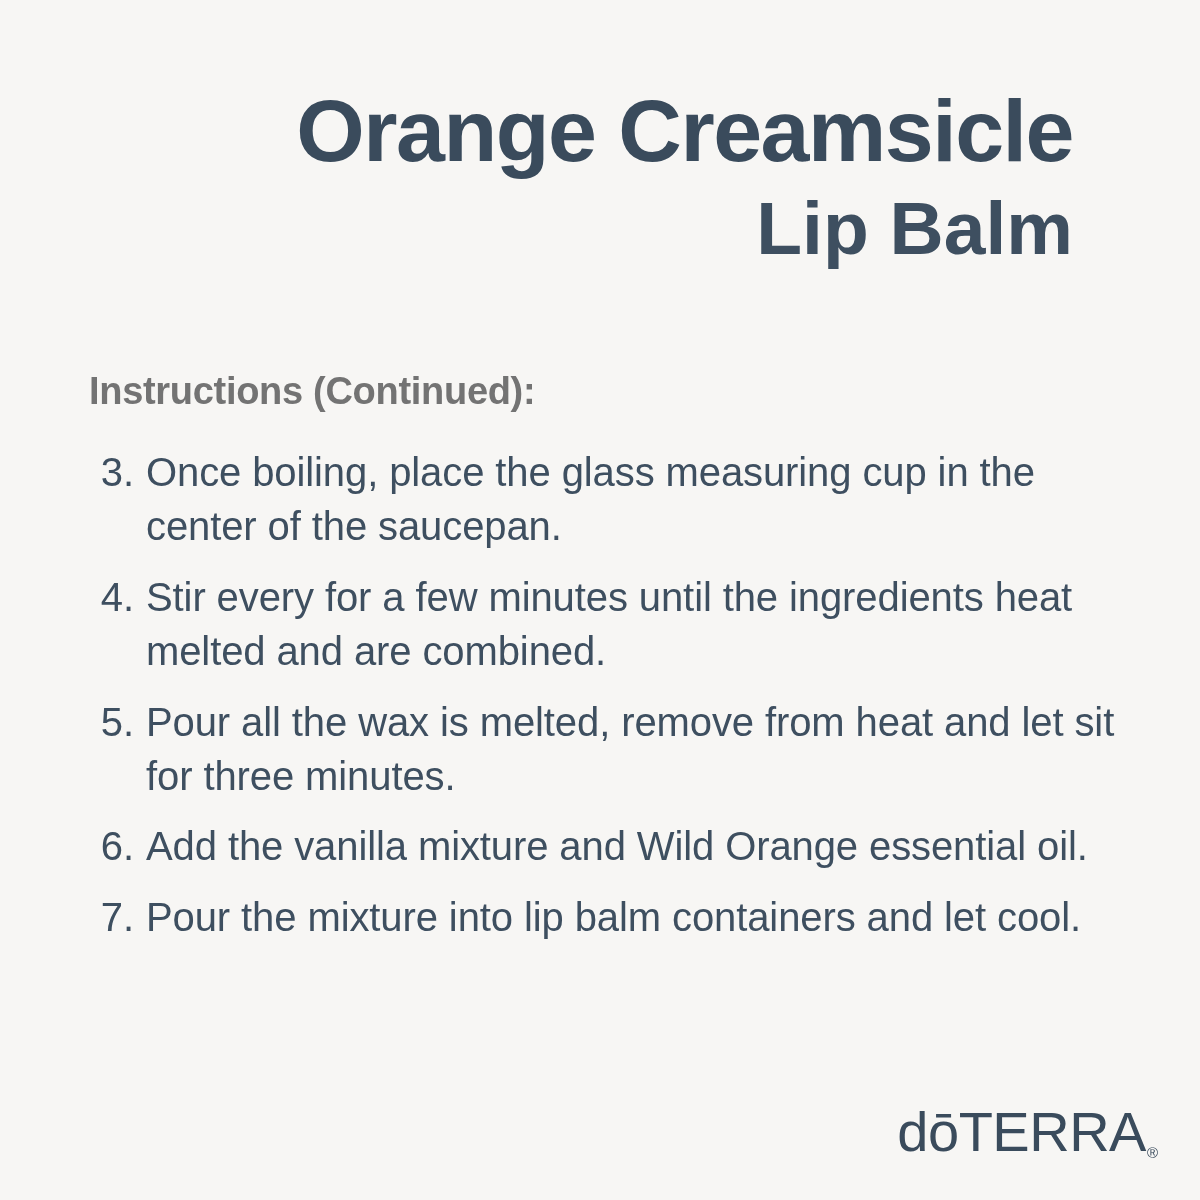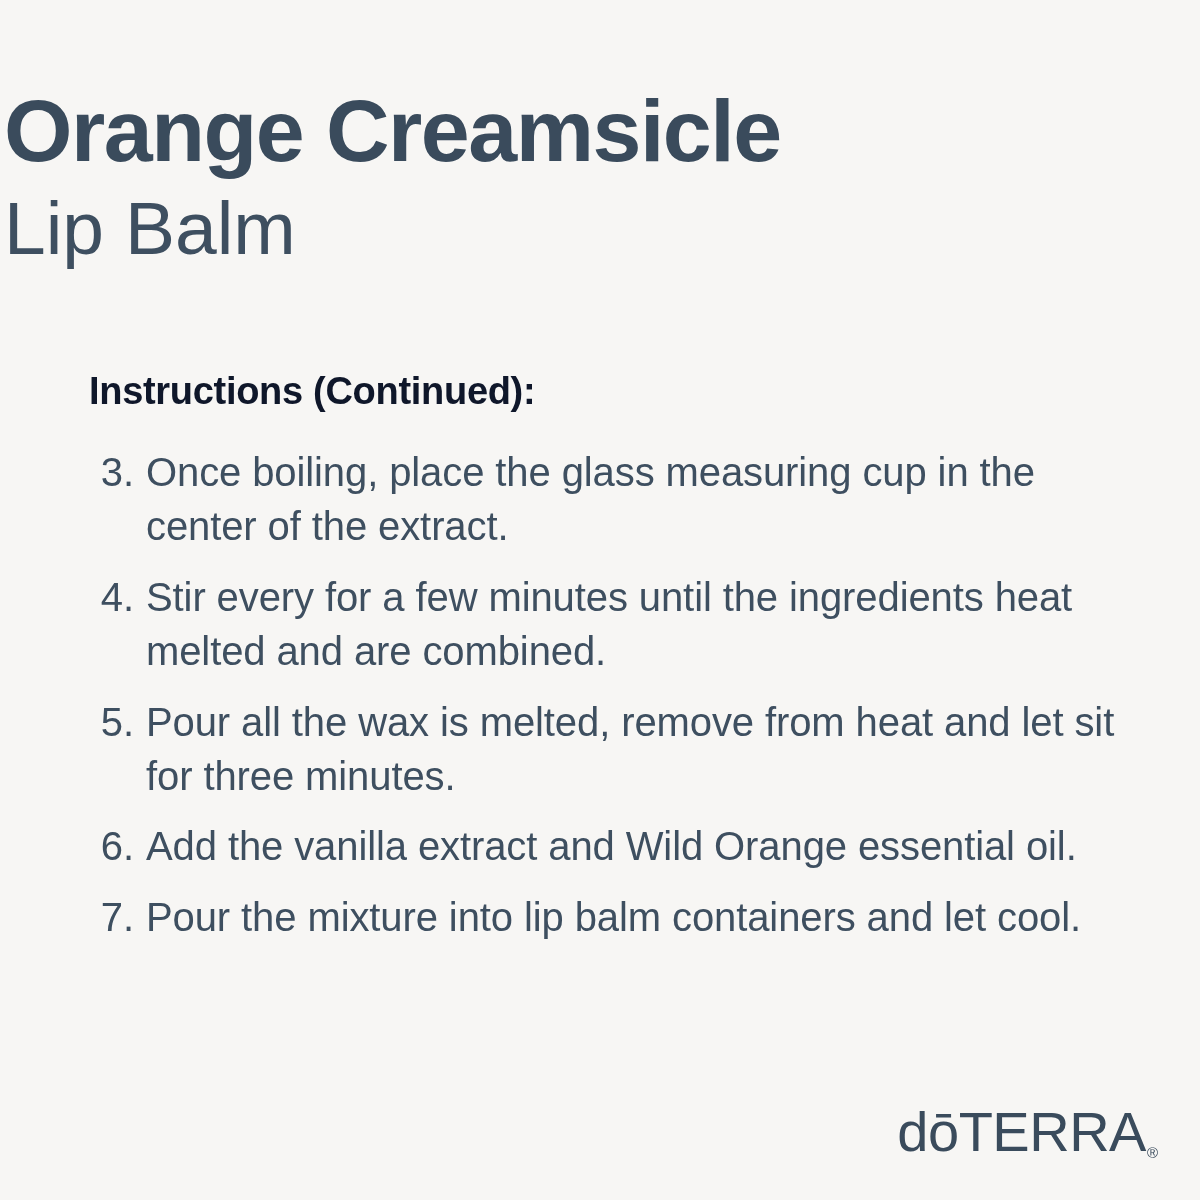--- a/index.html
+++ b/index.html
@@ -19,58 +19,58 @@
   .page {
     position: relative;
     width: 1200px;
     height: 1200px;
     box-sizing: border-box;
   }
 
   
   .title-block {
     position: absolute;
-    left: 4px;
+    left: 13px;
     top: 86px;
     width: 1060px;
-    text-align: left;
+    text-align: right;
   }
   .title-main {
     display: block;
     font-family: "Liberation Sans", sans-serif;
     font-weight: 700;
     font-size: 88px;
     line-height: 1.02;
     letter-spacing: -1.5px;
     color: #3a4b5c;
     white-space: nowrap;
   }
   .title-sub {
     display: block;
     font-family: "Liberation Sans", sans-serif;
-    font-weight: 400;
+    font-weight: 700;
     font-size: 75px;
     line-height: 1.12;
     letter-spacing: 0px;
     color: #3e4f60;
     margin-top: 10px;
     white-space: nowrap;
   }
 
   
   .section-heading {
     position: absolute;
     left: 89px;
     top: 371px;
     font-family: "Liberation Sans", sans-serif;
     font-weight: 700;
     font-size: 38px;
     line-height: 1.1;
     letter-spacing: -0.3px;
-    color: #0f172a;
+    color: #737373;
     white-space: nowrap;
   }
 
   
   .steps {
     position: absolute;
     left: 88px;
     top: 445px;
     width: 1035px;
   }
@@ -136,33 +136,33 @@
   <div class="title-block">
     <span class="title-main">Orange Creamsicle</span>
     <span class="title-sub">Lip Balm</span>
   </div>
 
   <div class="section-heading">Instructions (Continued):</div>
 
   <ol class="steps" style="list-style:none;margin:0;padding:0;">
     <li class="step">
       <span class="step-num">3.</span>
-      <span class="step-text">Once boiling, place the glass measuring cup in the center of the extract.</span>
+      <span class="step-text">Once boiling, place the glass measuring cup in the center of the saucepan.</span>
     </li>
     <li class="step">
       <span class="step-num">4.</span>
       <span class="step-text">Stir every for a few minutes until the ingredients heat melted and are combined.</span>
     </li>
     <li class="step">
       <span class="step-num">5.</span>
       <span class="step-text">Pour all the wax is melted, remove from heat and let sit for three minutes.</span>
     </li>
     <li class="step">
       <span class="step-num">6.</span>
-      <span class="step-text">Add the vanilla extract and Wild Orange essential oil.</span>
+      <span class="step-text">Add the vanilla mixture and Wild Orange essential oil.</span>
     </li>
     <li class="step">
       <span class="step-num">7.</span>
       <span class="step-text">Pour the mixture into lip balm containers and let cool.</span>
     </li>
   </ol>
 
   <div class="logo">
     <span class="logo-word">dōTERRA</span>
     <span class="logo-reg">®</span>

